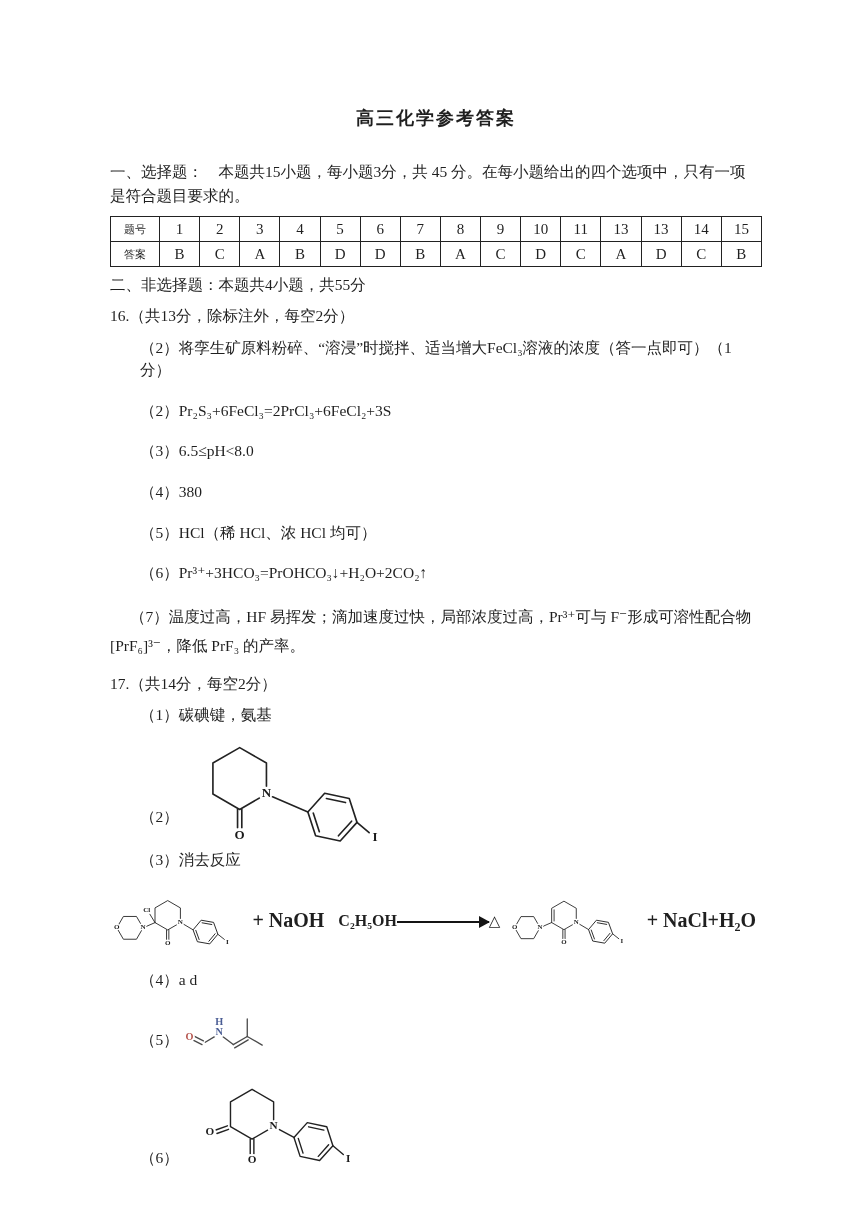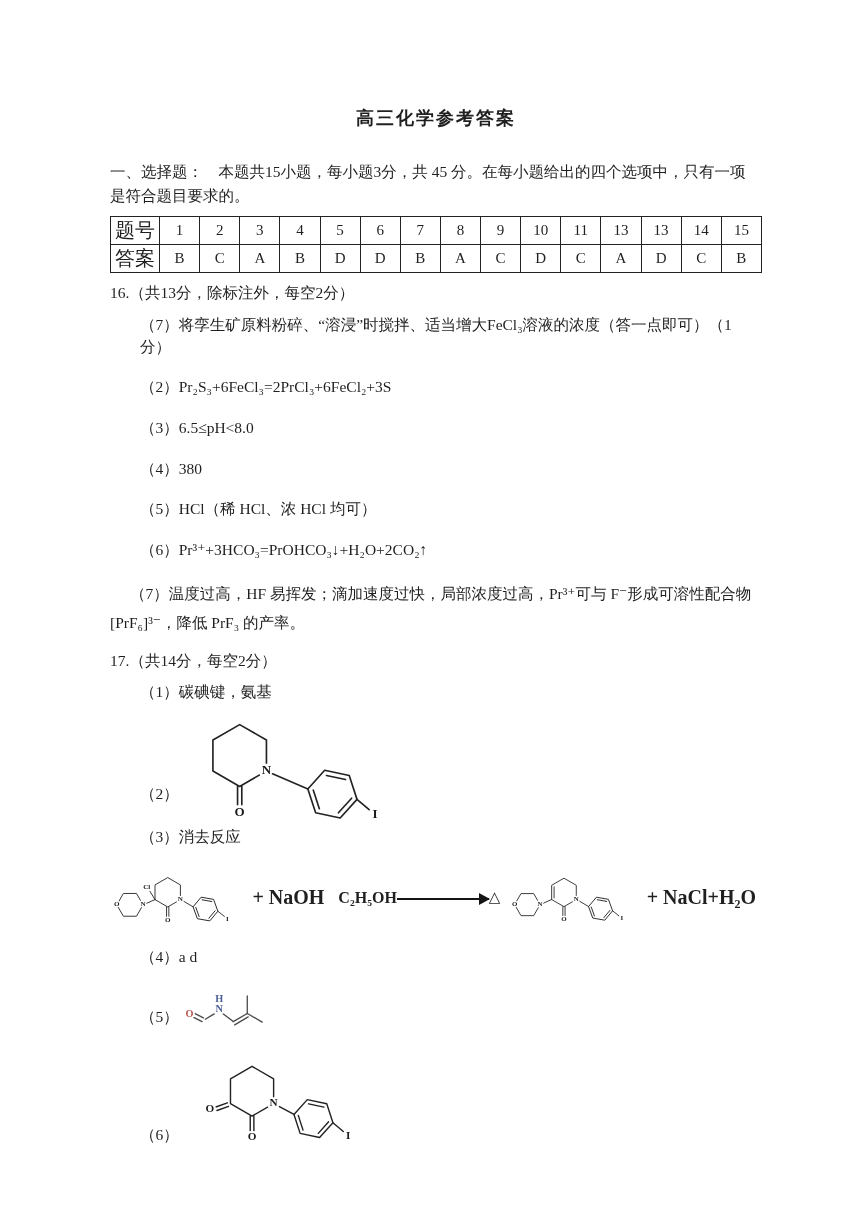--- a/index.html
+++ b/index.html
@@ -28,21 +28,21 @@
     table-layout:fixed;
     margin:2px 0 6px 0;
   }
   table.answers td{
     border:1.4px solid #222;
     text-align:center;
     height:24px;
     font-size:15px;
     padding:0;
   }
-  table.answers td.qcol{width:48px;font-size:20px;}
+  table.answers td.qcol{width:48px;font-size:11px;}
   .sec-heading{margin:6px 0 8px 0;line-height:1.5;}
   .q-heading{margin:10px 0 10px 0;}
   .q16-item{margin:0 0 19px 30px;line-height:1.4;}
   .q16-item7{margin:6px 0 14px 0;text-indent:20px;line-height:1.85;}
   .q17-item{margin:0 0 10px 30px;}
   .struct-row{display:flex;align-items:flex-end;margin:2px 0 0 30px;}
   .struct-label{margin:0 6px 22px 0;white-space:nowrap;}
   .struct-label5{margin:0 2px 12px 0;white-space:nowrap;}
   .struct-label6{margin:0 10px 6px 0;white-space:nowrap;}
   .rxn-row{display:flex;align-items:center;margin:4px 0 2px 0;}
@@ -112,23 +112,24 @@
       <td>D</td>
       <td>C</td>
       <td>A</td>
       <td>D</td>
       <td>C</td>
       <td>B</td>
     </tr>
   </tbody>
     </table>
 
+  <p class="sec-heading">二、非选择题：本题共4小题，共55分</p>
 
   <p class="q-heading">16.（共13分，除标注外，每空2分）</p>
-  <p class="q16-item">（7）将孪生矿原料粉碎、“溶浸”时搅拌、适当增大FeCl₃溶液的浓度（答一点即可）（1分）</p>
+  <p class="q16-item">（2）将孪生矿原料粉碎、“溶浸”时搅拌、适当增大FeCl₃溶液的浓度（答一点即可）（1分）</p>
   <p class="q16-item">（2）Pr₂S₃+6FeCl₃=2PrCl₃+6FeCl₂+3S</p>
   <p class="q16-item">（3）6.5≤pH&lt;8.0</p>
   <p class="q16-item">（4）380</p>
   <p class="q16-item">（5）HCl（稀 HCl、浓 HCl 均可）</p>
   <p class="q16-item">（6）Pr³⁺+3HCO₃=PrOHCO₃↓+H₂O+2CO₂↑</p>
   <p class="q16-item7">（7）温度过高，HF 易挥发；滴加速度过快，局部浓度过高，Pr³⁺可与 F⁻形成可溶性配合物[PrF₆]³⁻，降低 PrF₃ 的产率。</p>
 
   <p class="q-heading">17.（共14分，每空2分）</p>
   <p class="q17-item">（1）碳碘键，氨基</p>
 

